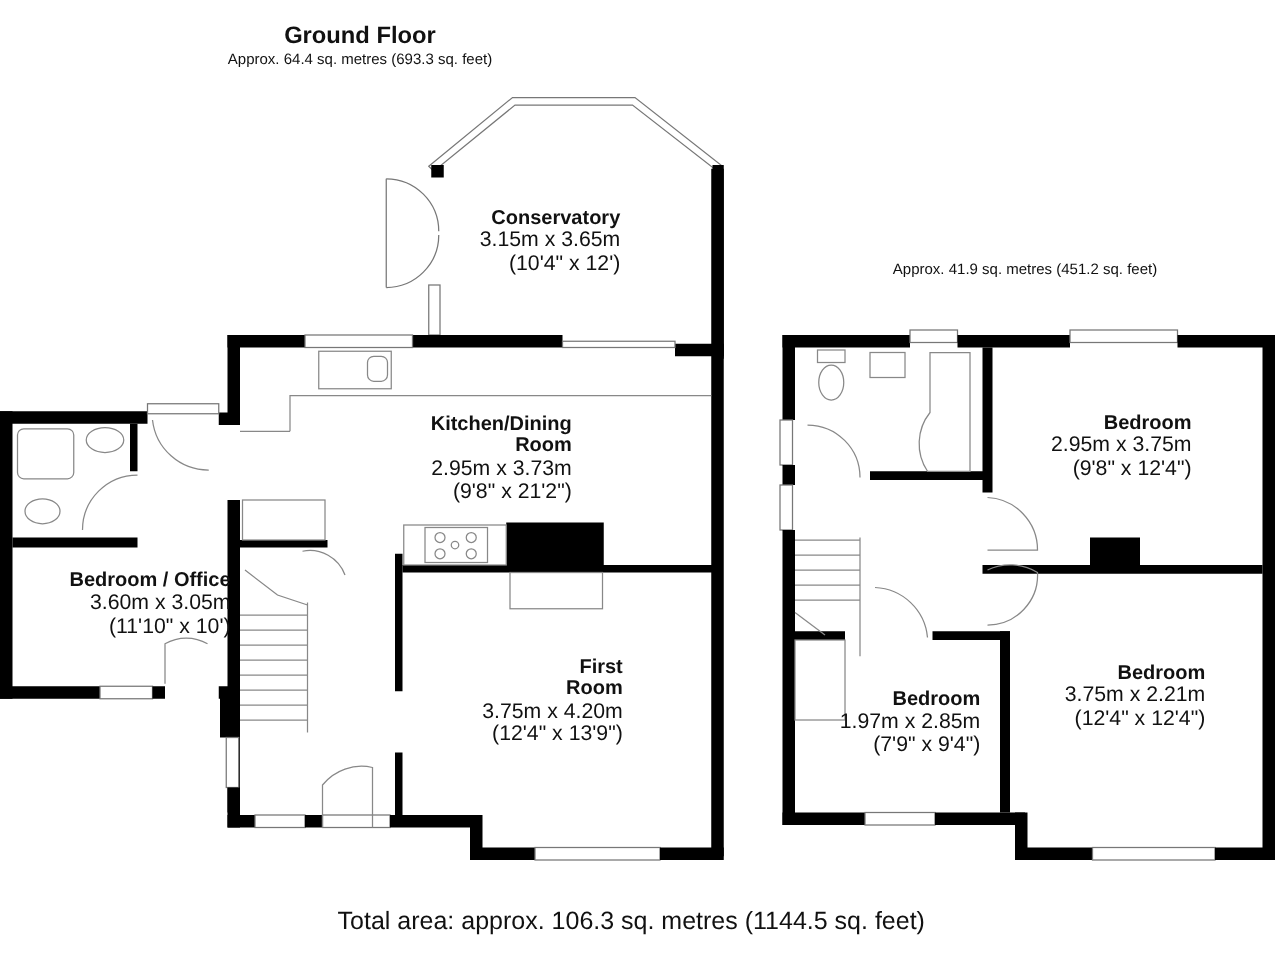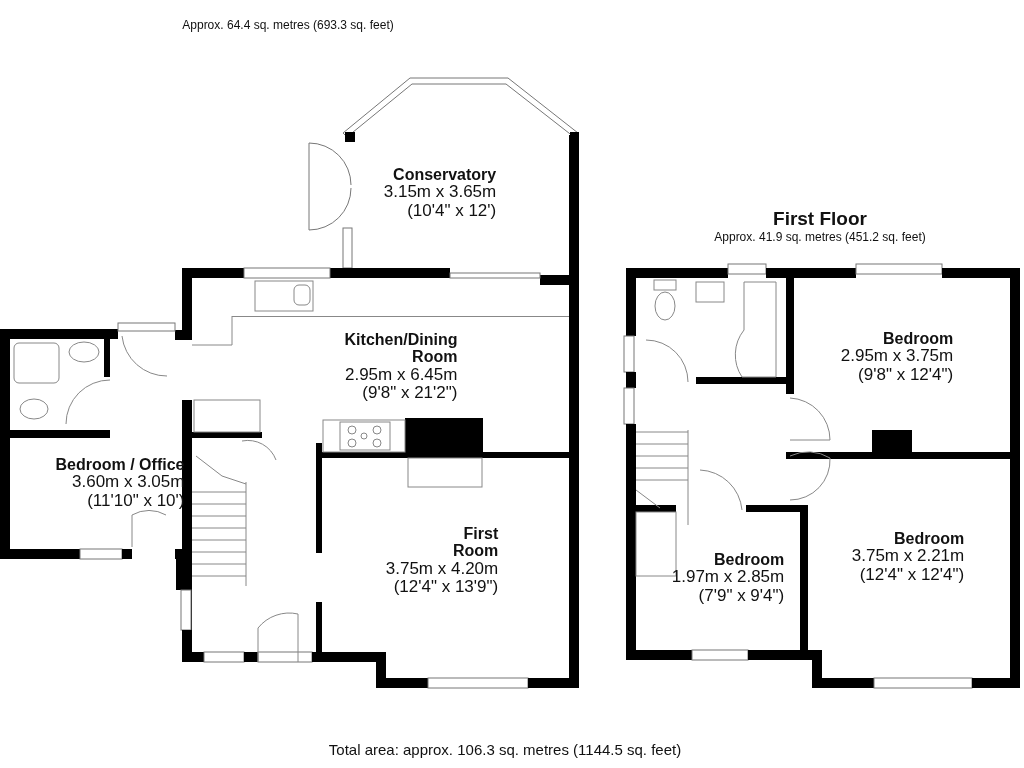--- a/index.html
+++ b/index.html
@@ -5,21 +5,21 @@
   html, body { margin: 0; padding: 0; background: #ffffff; }
   body { width: 1024px; height: 768px; position: relative; overflow: hidden;
          font-family: "Liberation Sans", sans-serif; color: #111; }
   svg.plan { position: absolute; left: 0; top: 0; }
   .lbl { position: absolute; text-align: right; line-height: 1.08; transform: translateX(-50%); white-space: nowrap; }
   .lbl .name { font-weight: bold; font-size: 16px; }
   .lbl .dim { font-size: 17px; }
   .floor-title { position: absolute; text-align: center; transform: translateX(-50%); white-space: nowrap; }
   .floor-title .t { font-weight: bold; font-size: 19px; }
   .floor-title .a { font-size: 12px; }
-  .total { position: absolute; left: 505px; top: 726px; transform: translateX(-50%); font-size: 15px; white-space: nowrap; margin-top: 15px; }
+  .total { position: absolute; left: 505px; top: 726px; transform: translateX(-50%); font-size: 20px; white-space: nowrap; }
 </style>
 </head>
 <body>
 
 <svg class="plan" width="1024" height="768" viewBox="0 0 1024 768" xmlns="http://www.w3.org/2000/svg">
   <g>
 
     <g>
       <polygon points="343,133 410,78 508,78 578,133 574,137 506,84 412,84 347,137" fill="#fff" stroke="#777" stroke-width="1"></polygon>
       <polygon points="345,132 355,132 355,142 345,142" fill="#000"></polygon>
@@ -153,38 +153,38 @@
     <line x1="636" y1="490" x2="660" y2="508" stroke="#888"></line>
     <rect x="636" y="512" width="40" height="64" fill="none" stroke="#888"></rect>
     <path d="M646,340 A42,42 0 0 1 688,382" fill="none" stroke="#888"></path>
     <path d="M790,398 A42,42 0 0 1 830,440 L790,440" fill="none" stroke="#888"></path>
     <path d="M790,456 A42,42 0 0 1 830,458 A40,40 0 0 1 790,500" fill="none" stroke="#888"></path>
     <path d="M700,470 A44,44 0 0 1 742,510" fill="none" stroke="#888"></path>
   </g>
 </svg>
 
 <div class="floor-title" style="left:288px; top:18px;">
+  <div class="t">Ground Floor</div>
   <div class="a">Approx. 64.4 sq. metres (693.3 sq. feet)</div>
 </div>
 
 <div class="floor-title" style="left:820px; top:208px;">
-  <div class="t">First Floor</div>
   <div class="a">Approx. 41.9 sq. metres (451.2 sq. feet)</div>
 </div>
 
 <div class="lbl" style="left:440px; top:166px;">
   <div class="name">Conservatory</div>
   <div class="dim">3.15m x 3.65m</div>
   <div class="dim">(10'4" x 12')</div>
 </div>
 
 <div class="lbl" style="left:381px; top:331px;margin-left:20px;">
   <div class="name">Kitchen/Dining</div>
   <div class="name">Room</div>
-  <div class="dim">2.95m x 6.45m</div>
+  <div class="dim">2.95m x 3.73m</div>
   <div class="dim">(9'8" x 21'2")</div>
 </div>
 
 <div class="lbl" style="left:120px; top:456px;">
   <div class="name">Bedroom / Office</div>
   <div class="dim">3.60m x 3.05m</div>
   <div class="dim">(11'10" x 10')</div>
 </div>
 
 <div class="lbl" style="left:442px; top:525px;">

